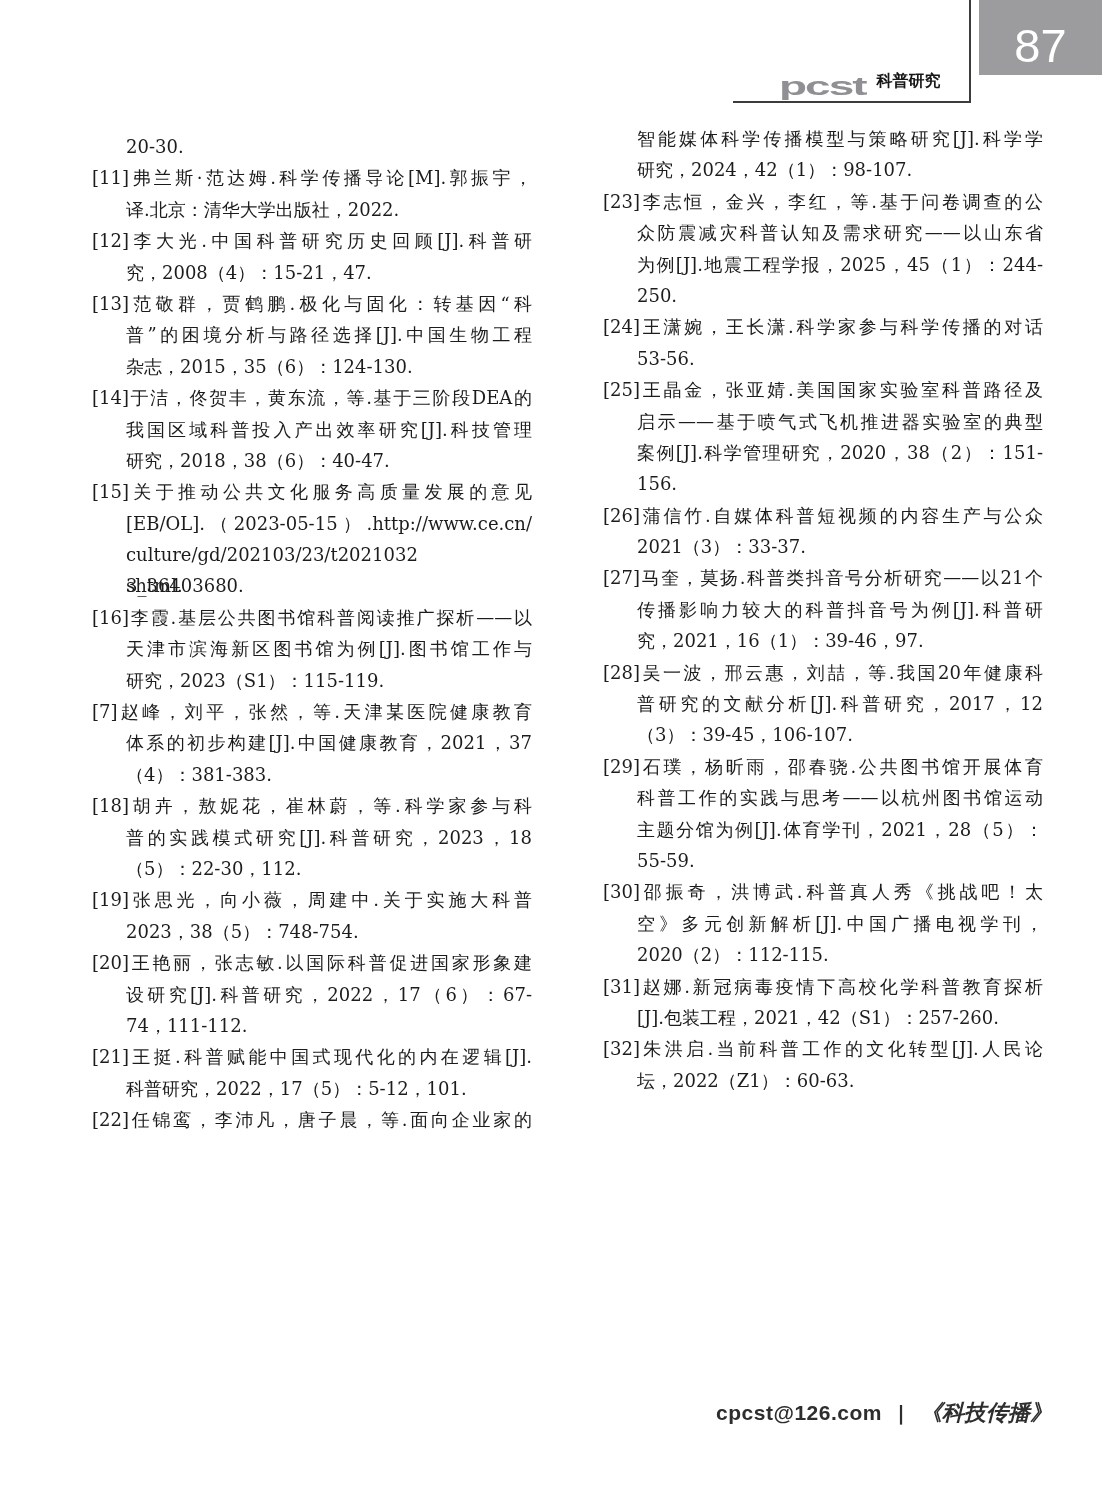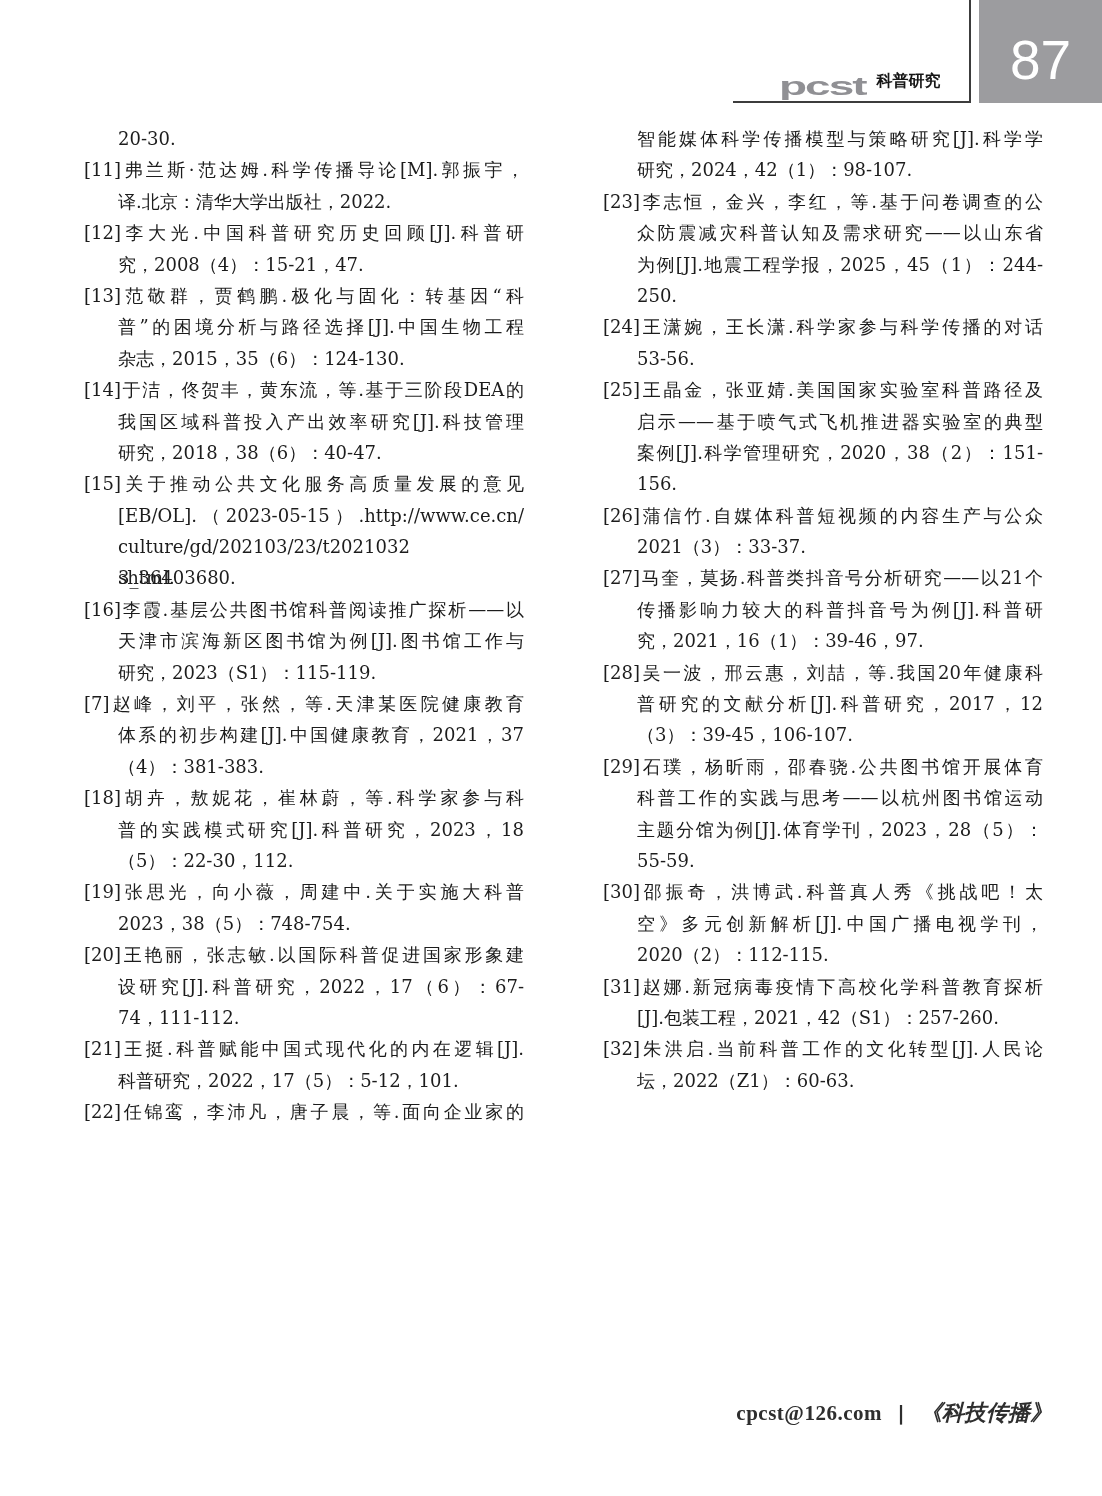--- a/index.html
+++ b/index.html
@@ -34,35 +34,35 @@
   }
   .jlabel{
     font-family:"Liberation Sans",sans-serif;
     font-weight:bold;
     font-size:16px;
     line-height:26px;
     color:#161616;
   }
   .pagebox{
     position:absolute;left:979px;top:0;
-    width:123px;height:103px;
+    width:123px;height:75px;
     background:#9c9c9f;
     color:#ffffff;
     font-family:"Liberation Sans",sans-serif;
-    font-size:55px;
+    font-size:47px;
     display:flex;align-items:center;justify-content:center;
     padding-top:16px;box-sizing:border-box;
   }
   
   .col{
     position:absolute;top:123px;
     width:440px;
     color:#1c1c1c;
   }
-  .col-left{left:84px;}
+  .col-left{left:92px;margin-top:8px;}
   .col-right{left:603px;}
   .line{
     font-size:18px;
     height:31.4px;
     line-height:31.4px;
     font-family:"DejaVu Serif",serif;
     text-align:left;
     white-space:nowrap;
   }
   .line.ind{padding-left:34px;}
@@ -72,21 +72,21 @@
     text-align-last:justify;
   }
   
   .footer{
     position:absolute;top:1398px;right:50px;
     display:flex;align-items:center;
     color:#2e2e2e;
     white-space:nowrap;
   }
   .footer .email{
-    font-family:Liberation Serif, serif;
+    font-family:Liberation Sans, sans-serif;
     font-weight:bold;
     font-size:21px;
     letter-spacing:0.5px;
   }
   .footer .sep{
     margin:0 13px;
     font-size:20px;
     font-weight:bold;
     font-family:"DejaVu Sans Mono",monospace;
   }
@@ -157,21 +157,21 @@
     <div class="line j">[26]蒲信竹.自媒体科普短视频的内容生产与公众</div>
     <div class="line ind">2021（3）：33-37.</div>
     <div class="line j">[27]马奎，莫扬.科普类抖音号分析研究——以21个</div>
     <div class="line ind j">传播影响力较大的科普抖音号为例[J].科普研</div>
     <div class="line ind">究，2021，16（1）：39-46，97.</div>
     <div class="line j">[28]吴一波，邢云惠，刘喆，等.我国20年健康科</div>
     <div class="line ind j">普研究的文献分析[J].科普研究，2017，12</div>
     <div class="line ind">（3）：39-45，106-107.</div>
     <div class="line j">[29]石璞，杨昕雨，邵春骁.公共图书馆开展体育</div>
     <div class="line ind j">科普工作的实践与思考——以杭州图书馆运动</div>
-    <div class="line ind j">主题分馆为例[J].体育学刊，2023，28（5）：</div>
+    <div class="line ind j">主题分馆为例[J].体育学刊，2021，28（5）：</div>
     <div class="line ind">55-59.</div>
     <div class="line j">[30]邵振奇，洪博武.科普真人秀《挑战吧！太</div>
     <div class="line ind j">空》多元创新解析[J].中国广播电视学刊，</div>
     <div class="line ind">2020（2）：112-115.</div>
     <div class="line j">[31]赵娜.新冠病毒疫情下高校化学科普教育探析</div>
     <div class="line ind">[J].包装工程，2021，42（S1）：257-260.</div>
     <div class="line j">[32]朱洪启.当前科普工作的文化转型[J].人民论</div>
     <div class="line ind">坛，2022（Z1）：60-63.</div>
   </div>
 

